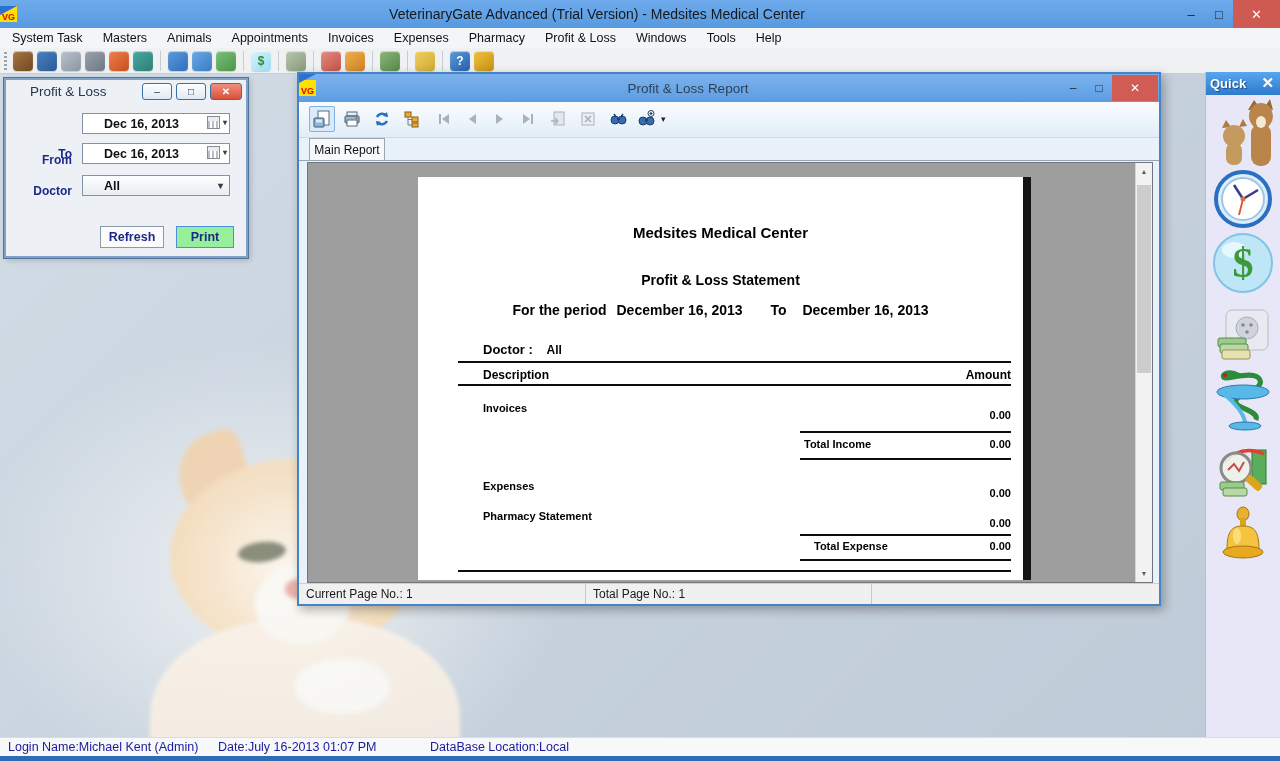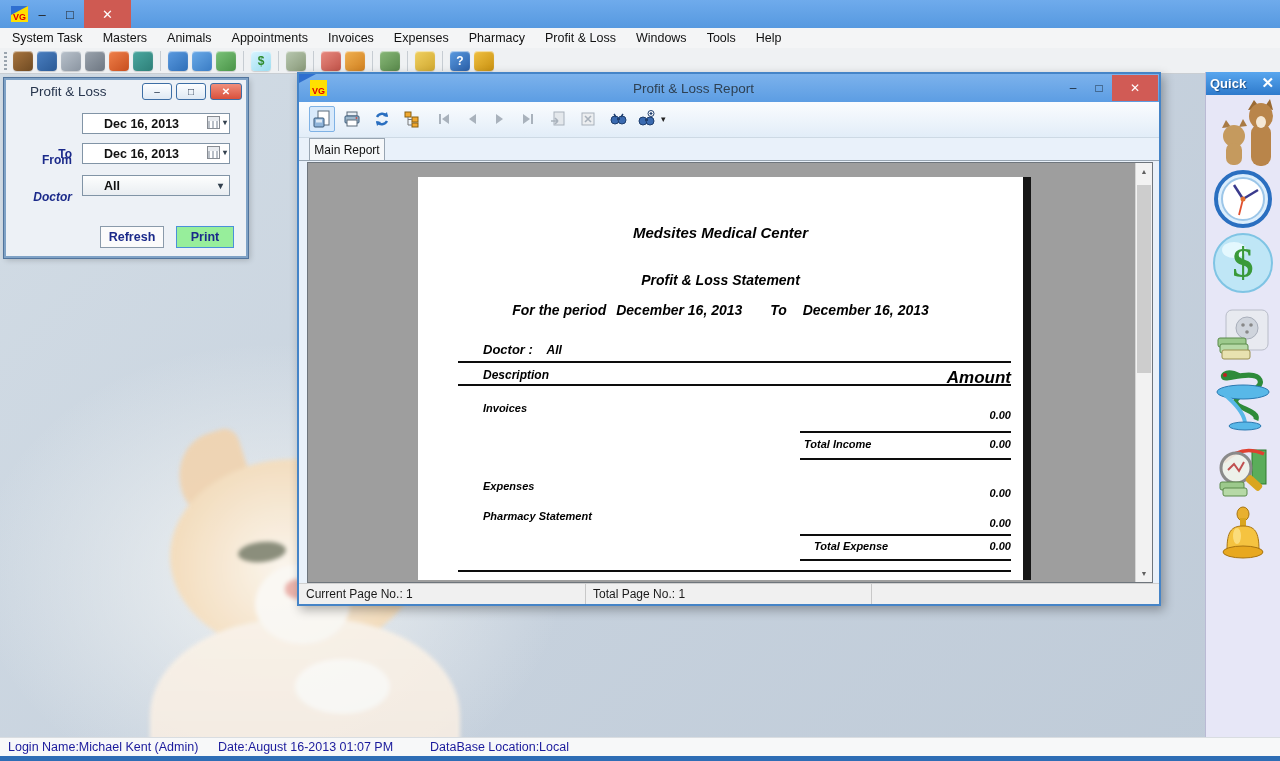--- a/index.html
+++ b/index.html
@@ -2,21 +2,21 @@
 <html><head>
 <meta charset="utf-8">
 <style>
   * { margin:0; padding:0; box-sizing:border-box; }
   html,body { width:1280px; height:761px; overflow:hidden; }
   body { font-family:"Liberation Sans", sans-serif; position:relative; background:#cfd9e2; }
 
   
   #titlebar { position:absolute; left:0; top:0; width:1280px; height:28px;
     background:linear-gradient(#6fabec,#5699e0); display:flex; align-items:center; }
-  #app-logo { width:17px; height:16px; margin-left:11px; background:#ffe000; position:relative; overflow:hidden;
+  #app-logo { width:17px; height:16px; margin-left:0; background:#ffe000; position:relative; overflow:hidden;
     display:flex; align-items:flex-end; justify-content:center; font-weight:bold; font-size:9px; color:#e00000; }
   #app-logo::before { content:""; position:absolute; left:0; top:0; border-top:9px solid #2f6fd0; border-right:17px solid transparent; }
   #app-logo span { position:relative; z-index:2; line-height:10px; }
   #title-text { flex:1; text-align:center; font-size:14px; color:#15191e; }
   .win-ctl { width:28px; height:28px; display:flex; align-items:center; justify-content:center; color:#222; font-size:13px; }
   #btn-close-main { width:47px; background:#cf5a52; color:#fff; font-size:13px; }
 
   #menubar { position:absolute; left:0; top:28px; width:1280px; height:20px; background:#f4f5f6;
     display:flex; align-items:center; font-size:12.5px; color:#111; }
   #menubar .menu-item { padding:16px 10px; height:20px; display:flex; align-items:center; }
@@ -112,32 +112,32 @@
   #sc-up { top:0; }
   #sc-down { bottom:0; }
   #sc-thumb { position:absolute; left:1px; top:22px; width:14px; height:188px; background:#cdcdcd; }
 
   #rw-status { position:absolute; left:0; bottom:0; right:0; height:21px; background:#f0f0f0;
     border-top:1px solid #d0d0d0; display:flex; font-size:12px; color:#1a1a1a; }
   .rw-status-cell { height:100%; display:flex; align-items:center; padding-left:7px; border-right:1px solid #c8c8c8; }
   #st-cur { width:287px; } #st-tot { width:286px; } #st-zoom { flex:1; border-right:none; }
 
   
-  .rpt { position:absolute; color:#000;font-style:italic; }
+  .rpt { position:absolute; color:#000; }
   .rpt-center { left:0; width:605px; text-align:center; font-weight:bold; }
   #rpt-clinic { top:47px; font-size:15px; }
   #rpt-stmt { top:95px; font-size:14px; }
   #rpt-period { top:125px; font-size:14px; }
   #rpt-period span { font-weight:bold; }
   #rpt-doctor { left:65px; top:165px; font-size:13px; font-weight:bold; }
   #rpt-doctor .doc-val { font-size:12px; margin-left:10px; }
   .rule { position:absolute; background:#0d0d0d; height:2px; }
   #ruleA { left:40px; top:184px; width:553px; }
   #rpt-desc { left:65px; top:191px; font-size:12px; font-weight:bold; }
-  #rpt-amt { left:493px; top:191px; width:100px; text-align:right; font-size:17px; font-weight:bold; }
+  #rpt-amt { left:493px; top:191px; width:100px; text-align:right; font-size:12px; font-weight:bold; }
   #ruleB { left:40px; top:207px; width:553px; }
   .row-label { font-size:11px; font-weight:bold; }
   .row-amt { width:100px; text-align:right; font-size:11px; font-weight:bold; }
   #ruleC { left:382px; top:254px; width:211px; }
   #ruleD { left:382px; top:281px; width:211px; }
   #ruleE { left:382px; top:357px; width:211px; }
   #ruleF { left:382px; top:382px; width:211px; }
   #ruleG { left:40px; top:393px; width:553px; }
 
   
@@ -156,20 +156,21 @@
   #sb-login { left:8px; } #sb-date { left:218px; } #sb-db { left:430px; }
   #taskstrip { position:absolute; left:0; top:756px; width:1280px; height:5px; background:#2e6db5; }
 </style>
 </head>
 <body>
 
 <div id="titlebar">
   <div id="app-logo">
       <span>VG</span>
     </div>
+  <div id="title-text">VeterinaryGate Advanced  (Trial Version) - Medsites Medical Center</div>
   <div class="win-ctl">–</div>
   <div class="win-ctl">□</div>
   <div class="win-ctl" id="btn-close-main">✕</div>
 </div>
 
 <div id="menubar">
   <span class="menu-item">System Task</span>
   <span class="menu-item">Masters</span>
   <span class="menu-item">Animals</span>
   <span class="menu-item">Appointments</span>
@@ -254,21 +255,21 @@
 
   <div class="dlg-label" style="top:67px;">To</div>
   <div class="dlg-field" style="top:63px;">
     <span>Dec 16, 2013</span>
     <span class="cal-wrap">
         <span class="cal-grid"></span>
     <span class="dd-caret">▾</span>
       </span>
   </div>
 
-  <div class="dlg-label" style="top:110px;font-style:italic;">Doctor</div>
+  <div class="dlg-label" style="top:104px;">Doctor</div>
   <div class="dlg-field" id="doctor-combo" style="top:95px;">
     <span>All</span>
     <span class="dd-caret">▾</span>
   </div>
 
   <div class="dlg-push" id="btn-refresh">Refresh</div>
   <div class="dlg-push" id="btn-print">Print</div>
 </div>
 
 <div id="report-win">
@@ -491,16 +492,16 @@
     <ellipse cx="26" cy="8" rx="6" ry="7" fill="#e8b030" stroke="#a87410"></ellipse>
     <rect x="23" y="12" width="6" height="10" fill="#d9a520"></rect>
     <path d="M10 44 C10 26 14 20 26 20 C38 20 42 26 42 44 Z" fill="#f5c340" stroke="#a87410"></path>
     <ellipse cx="26" cy="46" rx="20" ry="6" fill="#e8a820" stroke="#a87410"></ellipse>
     <ellipse cx="20" cy="30" rx="4" ry="8" fill="#fde28a" opacity="0.8"></ellipse>
   </svg>
 </div>
 
 <div id="statusbar">
   <span id="sb-login">Login Name:Michael Kent (Admin)</span>
-  <span id="sb-date">Date:August 16-2013  01:07  PM</span>
+  <span id="sb-date">Date:July 16-2013  01:07  PM</span>
   <span id="sb-db">DataBase Location:Local</span>
 </div>
 <div id="taskstrip"></div>
 
 </body></html>

